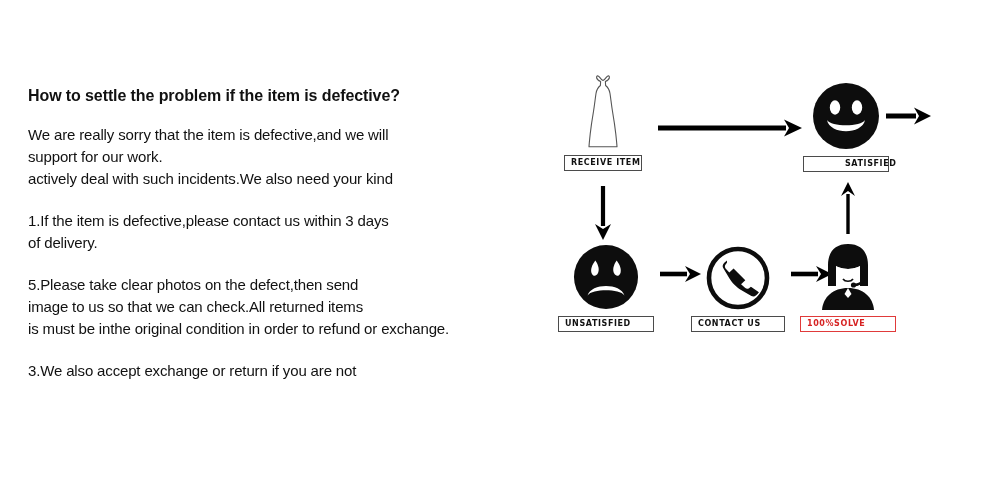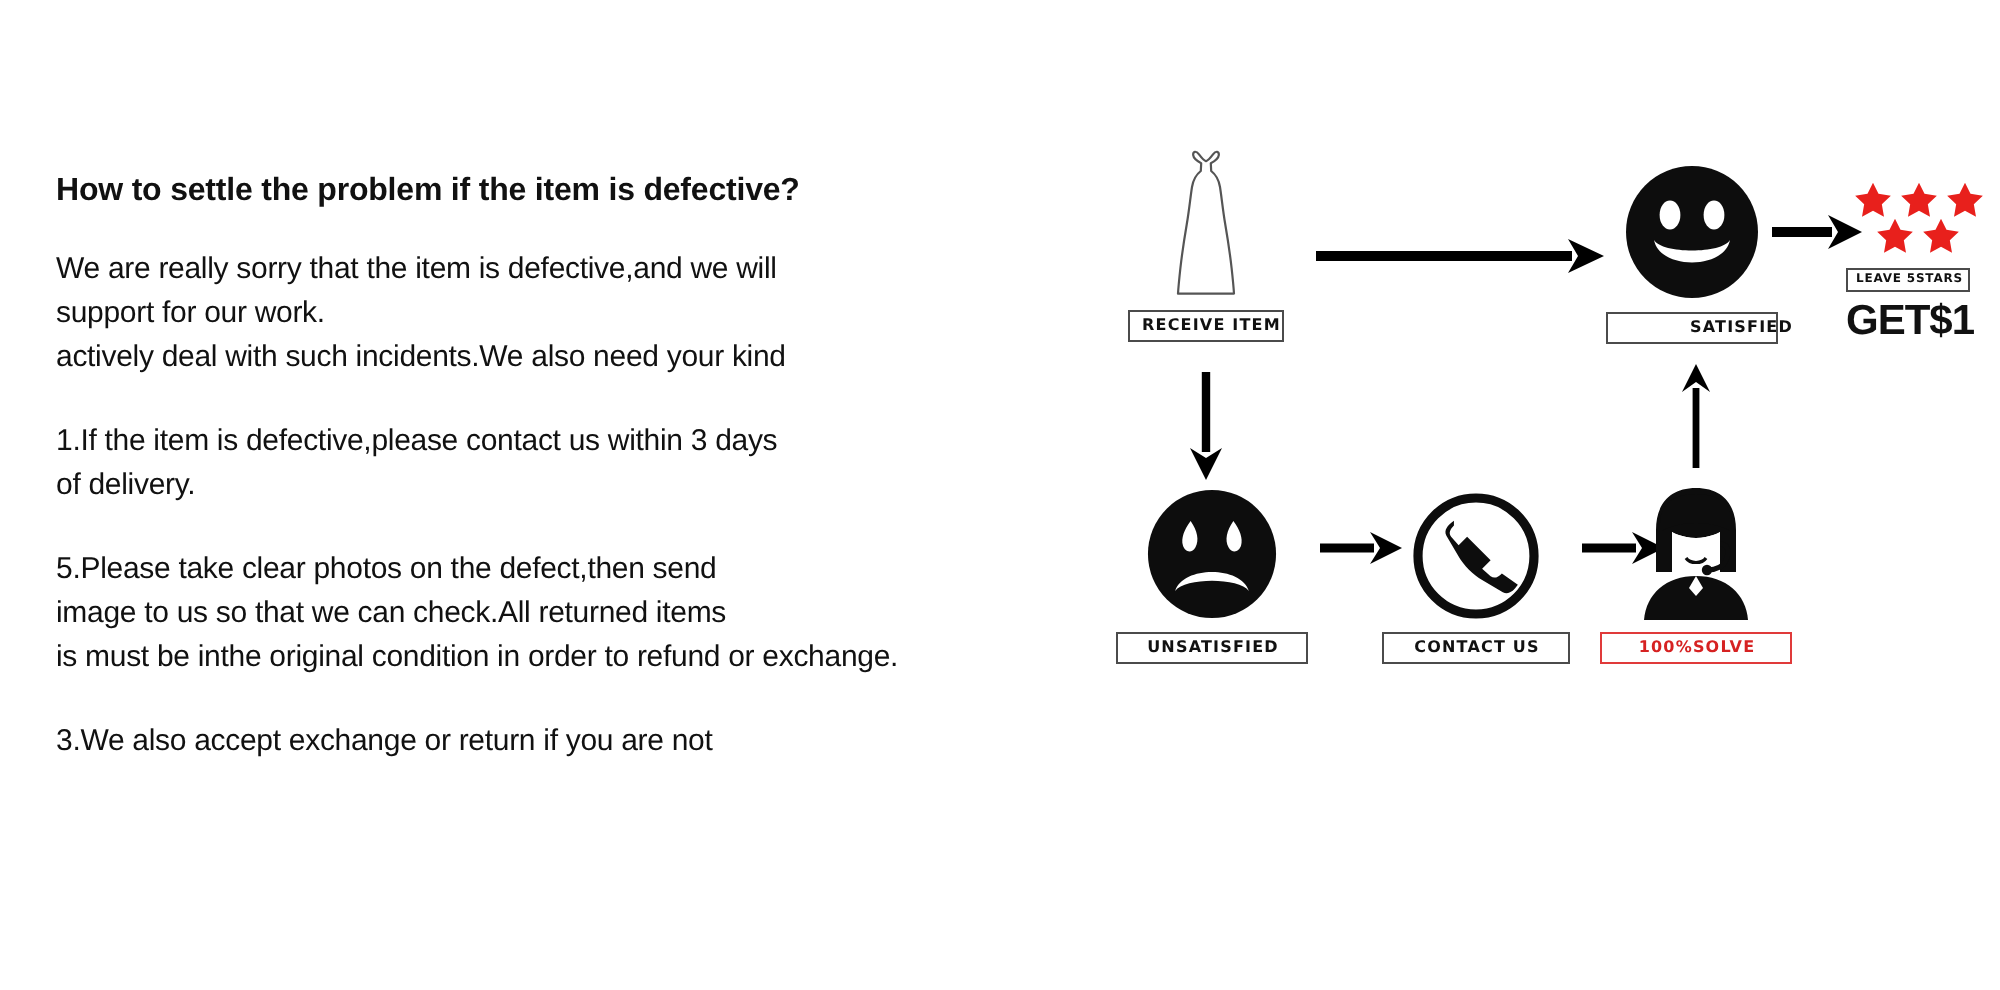--- a/index.html
+++ b/index.html
@@ -61,21 +61,20 @@
   }
   .label-box {
     border: 1.5px solid #4b4b4b;
     background: #ffffff;
     font-family: "DejaVu Sans", sans-serif;
     font-weight: bold;
     font-size: 8px;
     letter-spacing: 0.6px;
     color: #111111;
     padding: 2px 5px 2px 6px;
-    text-align: center;
     white-space: nowrap;
     line-height: 1.25;
     box-sizing: border-box;
   }
   .label-box.red {
     border-color: #e03a3a;
     color: #d62222;
   }
   .label-box.tiny {
     font-size: 6px;
@@ -185,45 +184,20 @@
       <div class="label-box" style="margin-top:6px;padding-left:41px;">SATISFIED</div>
     </div>
 
     <div class="arrow" style="left:338px; top:35px;">
       <svg width="46" height="22" viewBox="0 0 46 22">
         <path d="M0 11 L30 11" stroke="#000" stroke-width="5"></path>
         <path d="M28 2.5 L45 11 L28 19.5 L33 11 Z" fill="#000"></path>
       </svg>
     </div>
 
-    <div class="node" style="left:370px; top:20px; width:82px;">
-      <div>
-        <div class="stars-row">
-          <svg width="21" height="20" viewBox="0 0 24 24">
-            <path d="M12 1.6 L15.3 8.3 L22.7 9.4 L17.3 14.6 L18.6 22 L12 18.5 L5.4 22 L6.7 14.6 L1.3 9.4 L8.7 8.3 Z" fill="#e8201c"></path>
-          </svg>
-          <svg width="21" height="20" viewBox="0 0 24 24">
-            <path d="M12 1.6 L15.3 8.3 L22.7 9.4 L17.3 14.6 L18.6 22 L12 18.5 L5.4 22 L6.7 14.6 L1.3 9.4 L8.7 8.3 Z" fill="#e8201c"></path>
-          </svg>
-          <svg width="21" height="20" viewBox="0 0 24 24">
-            <path d="M12 1.6 L15.3 8.3 L22.7 9.4 L17.3 14.6 L18.6 22 L12 18.5 L5.4 22 L6.7 14.6 L1.3 9.4 L8.7 8.3 Z" fill="#e8201c"></path>
-          </svg>
-        </div>
-        <div class="stars-row" style="margin-top:-2px;">
-          <svg width="21" height="20" viewBox="0 0 24 24">
-            <path d="M12 1.6 L15.3 8.3 L22.7 9.4 L17.3 14.6 L18.6 22 L12 18.5 L5.4 22 L6.7 14.6 L1.3 9.4 L8.7 8.3 Z" fill="#e8201c"></path>
-          </svg>
-          <svg width="21" height="20" viewBox="0 0 24 24">
-            <path d="M12 1.6 L15.3 8.3 L22.7 9.4 L17.3 14.6 L18.6 22 L12 18.5 L5.4 22 L6.7 14.6 L1.3 9.4 L8.7 8.3 Z" fill="#e8201c"></path>
-          </svg>
-        </div>
-      </div>
-      <div class="label-box tiny" style="margin-top:6px; width:62px; margin-left:5px;">LEAVE 5STARS</div>
-      <div class="get-text" style="margin-top:4px; margin-left:5px;">GET$1</div>
-    </div>
 
     <div class="node" style="left:10px; top:172px; width:96px;">
       <div class="icon-wrap" style="height:68px;">
         <svg width="66" height="66" viewBox="0 0 68 68">
           <circle cx="34" cy="34" r="33" fill="#0d0d0d"></circle>
           <path d="M23 17 C26.5 22 27.5 27 25.5 30.5 C23.5 34 20 33 19 29.5 C18 26 19.6 21.5 23 17 Z" fill="#ffffff"></path>
           <path d="M45 17 C48.4 21.5 50 26 49 29.5 C48 33 44.5 34 42.5 30.5 C40.5 27 41.5 22 45 17 Z" fill="#ffffff"></path>
           <path d="M15 53 C19 40 49 40 53 53 C48 46 20 46 15 53 Z" fill="#ffffff"></path>
         </svg>
       </div>

